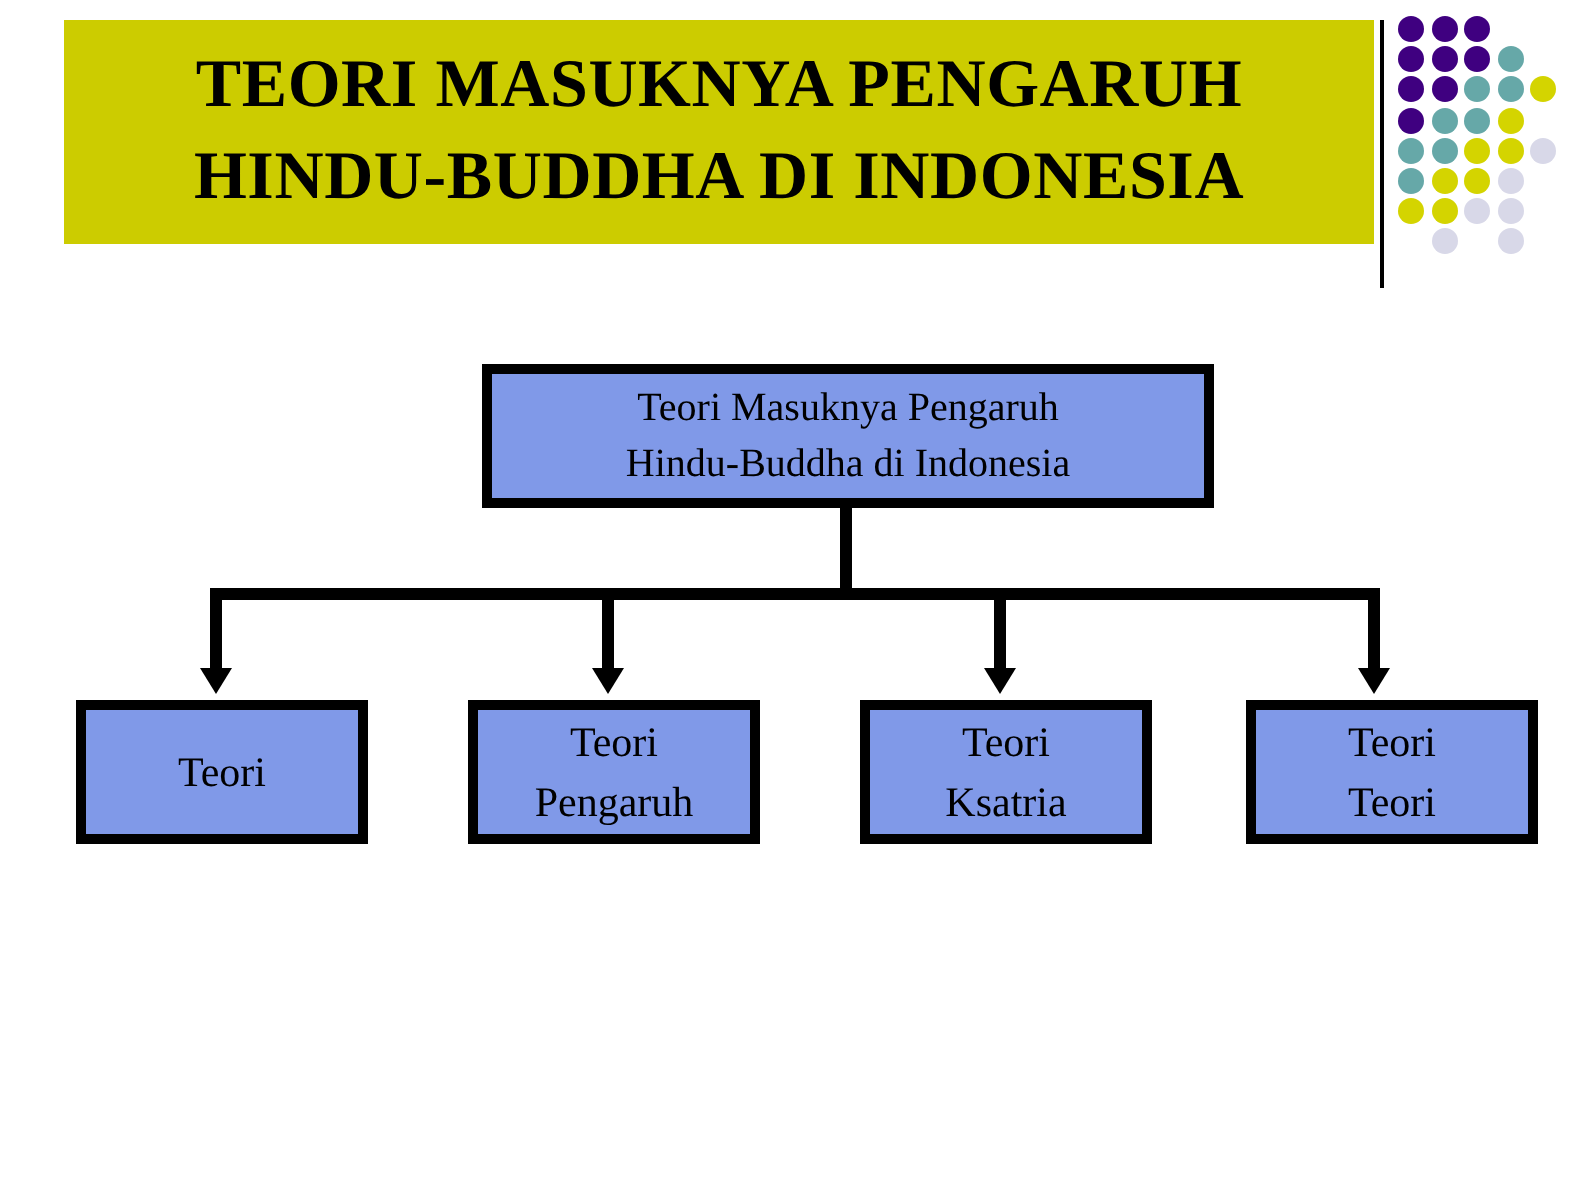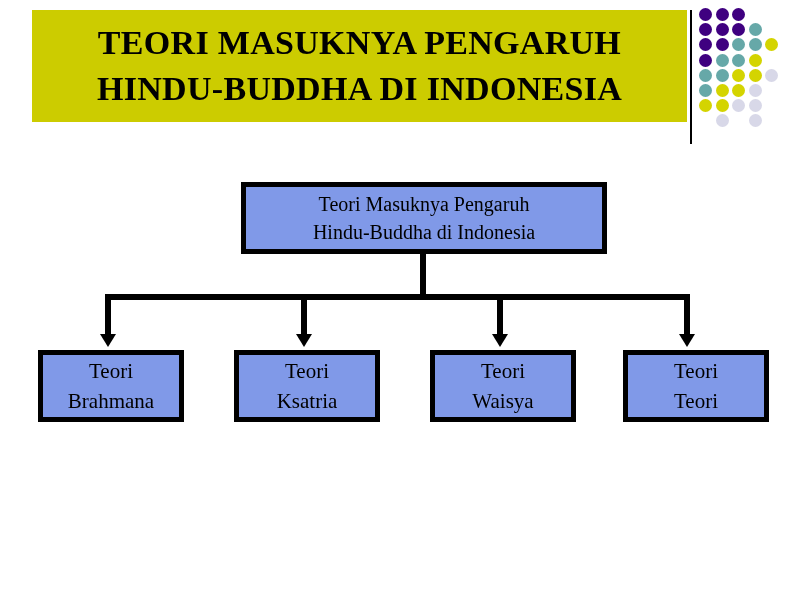--- a/index.html
+++ b/index.html
@@ -214,31 +214,30 @@
   <div class="drop" id="drop-2"></div>
   <div class="drop" id="drop-3"></div>
 
   <div class="arrowhead" id="arrow-0"></div>
   <div class="arrowhead" id="arrow-1"></div>
   <div class="arrowhead" id="arrow-2"></div>
   <div class="arrowhead" id="arrow-3"></div>
 
   <div class="node leaf-node" id="leaf-node-0">
     <div class="node-line">Teori</div>
-    <div class="node-line">Brahmana</div>
   </div>
 
   <div class="node leaf-node" id="leaf-node-1">
     <div class="node-line">Teori</div>
+    <div class="node-line">Pengaruh</div>
+  </div>
+
+  <div class="node leaf-node" id="leaf-node-2">
+    <div class="node-line">Teori</div>
     <div class="node-line">Ksatria</div>
   </div>
 
-  <div class="node leaf-node" id="leaf-node-2">
-    <div class="node-line">Teori</div>
-    <div class="node-line">Waisya</div>
-  </div>
-
   <div class="node leaf-node" id="leaf-node-3">
     <div class="node-line">Teori</div>
     <div class="node-line">Teori</div>
   </div>
 
 </div>
 
 </body></html>

